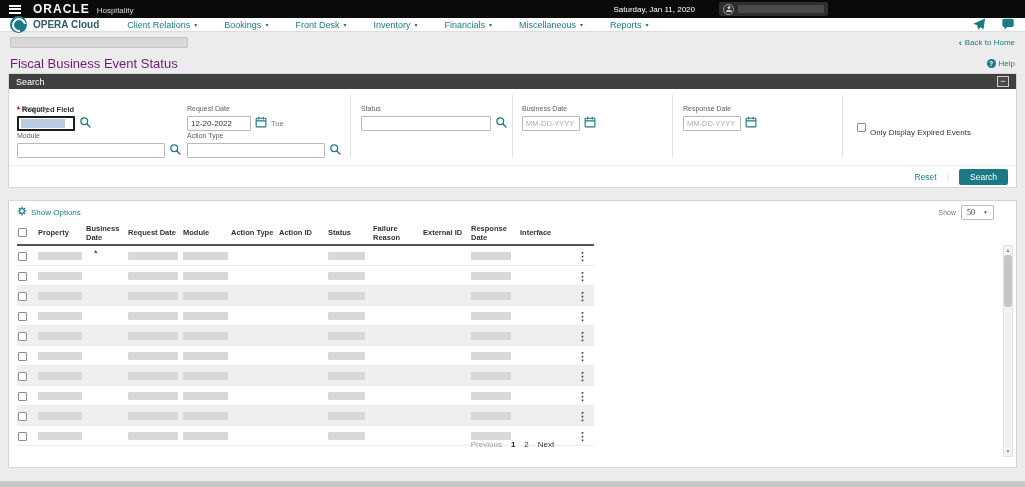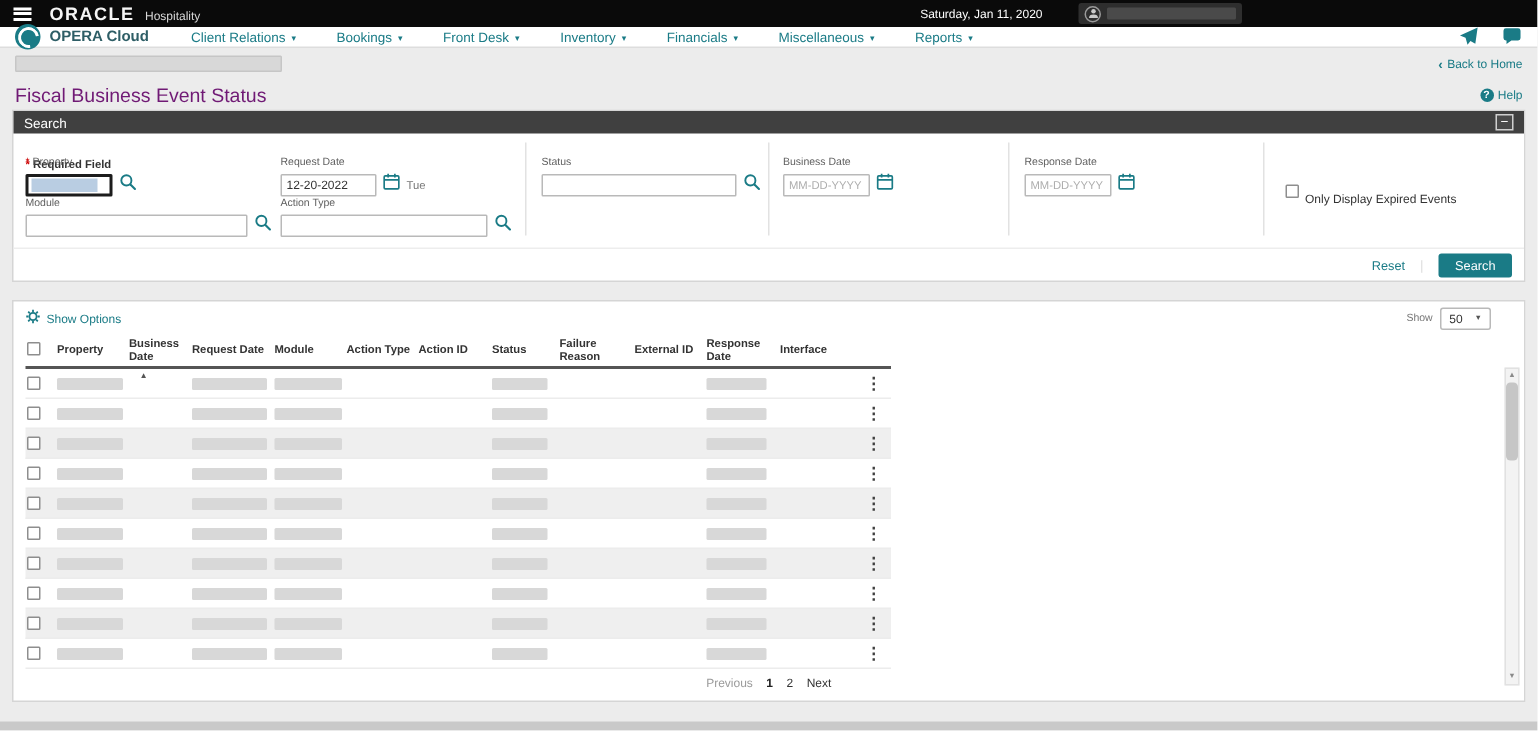--- a/index.html
+++ b/index.html
@@ -66,21 +66,21 @@
   .search-footer { height:22px; display:flex; align-items:center; justify-content:flex-end; gap:10px; padding:0 8px; border-top:1px solid #ededed; }
   .reset-link { color:var(--accent,#1a7b86); font-size:8.5px; cursor:pointer;margin-left:39px; }
   .footer-sep { color:#ddd; font-size:9px; }
   .search-btn { background:var(--accent,#1a7b86); color:#fff; border:none; font-size:8.5px; padding:3px 11px; border-radius:2px; cursor:pointer; font-family:"Liberation Sans",sans-serif; }
 
   
   .results { margin:12px 8px 0; background:#fff; border:1px solid #d5d5d5; height:268px; position:relative; }
   .results-toolbar { height:22px; display:flex; align-items:center; padding:0 8px; }
   .view-options { display:flex; align-items:center; gap:4px; color:var(--accent,#1a7b86); font-size:8px; cursor:pointer; }
   .show-group { margin-left:auto; display:flex; align-items:center; gap:5px; font-size:7px; color:#777; margin-right:14px;}
-  .show-select { border:1px solid #b9b9b9; border-radius:2px; font-size:8px; color:#333; padding:2px 5px; display:flex; align-items:center; gap:8px; cursor:pointer; }
+  .show-select { border:1px solid #b9b9b9; border-radius:2px; font-size:8px; color:#333; padding:2px 5px; display:flex; align-items:center; gap:8px; cursor:pointer;font-family:Liberation Serif, serif; }
   .show-caret { font-size:5px; color:#555; }
 
   .table { margin-left:8px; width:577px; }
   .thead, .trow {
     display:grid;
     grid-template-columns:20px 48px 42px 55px 48px 48px 49px 45px 50px 48px 49px 52px 23px;
     align-items:center;
   }
   .thead { border-bottom:2px solid #555; min-height:23px; }
   .th { font-size:7.5px; font-weight:bold; color:#333; line-height:1.15; padding:2px 1px; position:relative; }
@@ -94,21 +94,21 @@
   .bar-module { width:45px; }
   .bar-status { width:37px; }
   .bar-respdate { width:40px; }
   .kebab { font-size:11px; font-weight:bold; color:#3f3f3f; text-align:center; cursor:pointer; line-height:10px; }
 
   .vscroll { position:absolute; right:3px; top:44px; width:10px; height:212px; background:#f3f3f3; border:1px solid #e1e1e1; display:flex; flex-direction:column; align-items:center; }
   .scroll-arrow { font-size:5px; color:#8a8a8a; line-height:9px; height:9px; cursor:pointer; }
   .scroll-thumb { width:8px; height:52px; background:#c6c6c6; border-radius:3px; cursor:grab; }
   .scroll-track-space { flex:1; }
 
-  .pagination { position:absolute; left:0; right:0; bottom:7px; display:flex; justify-content:center; gap:9px; font-size:8px; align-items:center; }
+  .pagination { position:absolute; left:0; right:0; bottom:18px; display:flex; justify-content:center; gap:9px; font-size:8px; align-items:center; }
   .pg-prev { color:#9b9b9b; cursor:default; }
   .pg-current { color:#222; font-weight:bold; cursor:pointer; }
   .pg-link { color:#333; cursor:pointer; }
   .pg-next { color:#333; cursor:pointer; }
 
   .bottom-strip { position:absolute; left:0; right:0; bottom:0; height:6px; background:#c9c9c9; }
 </style>
 </head>
 <body>
 

